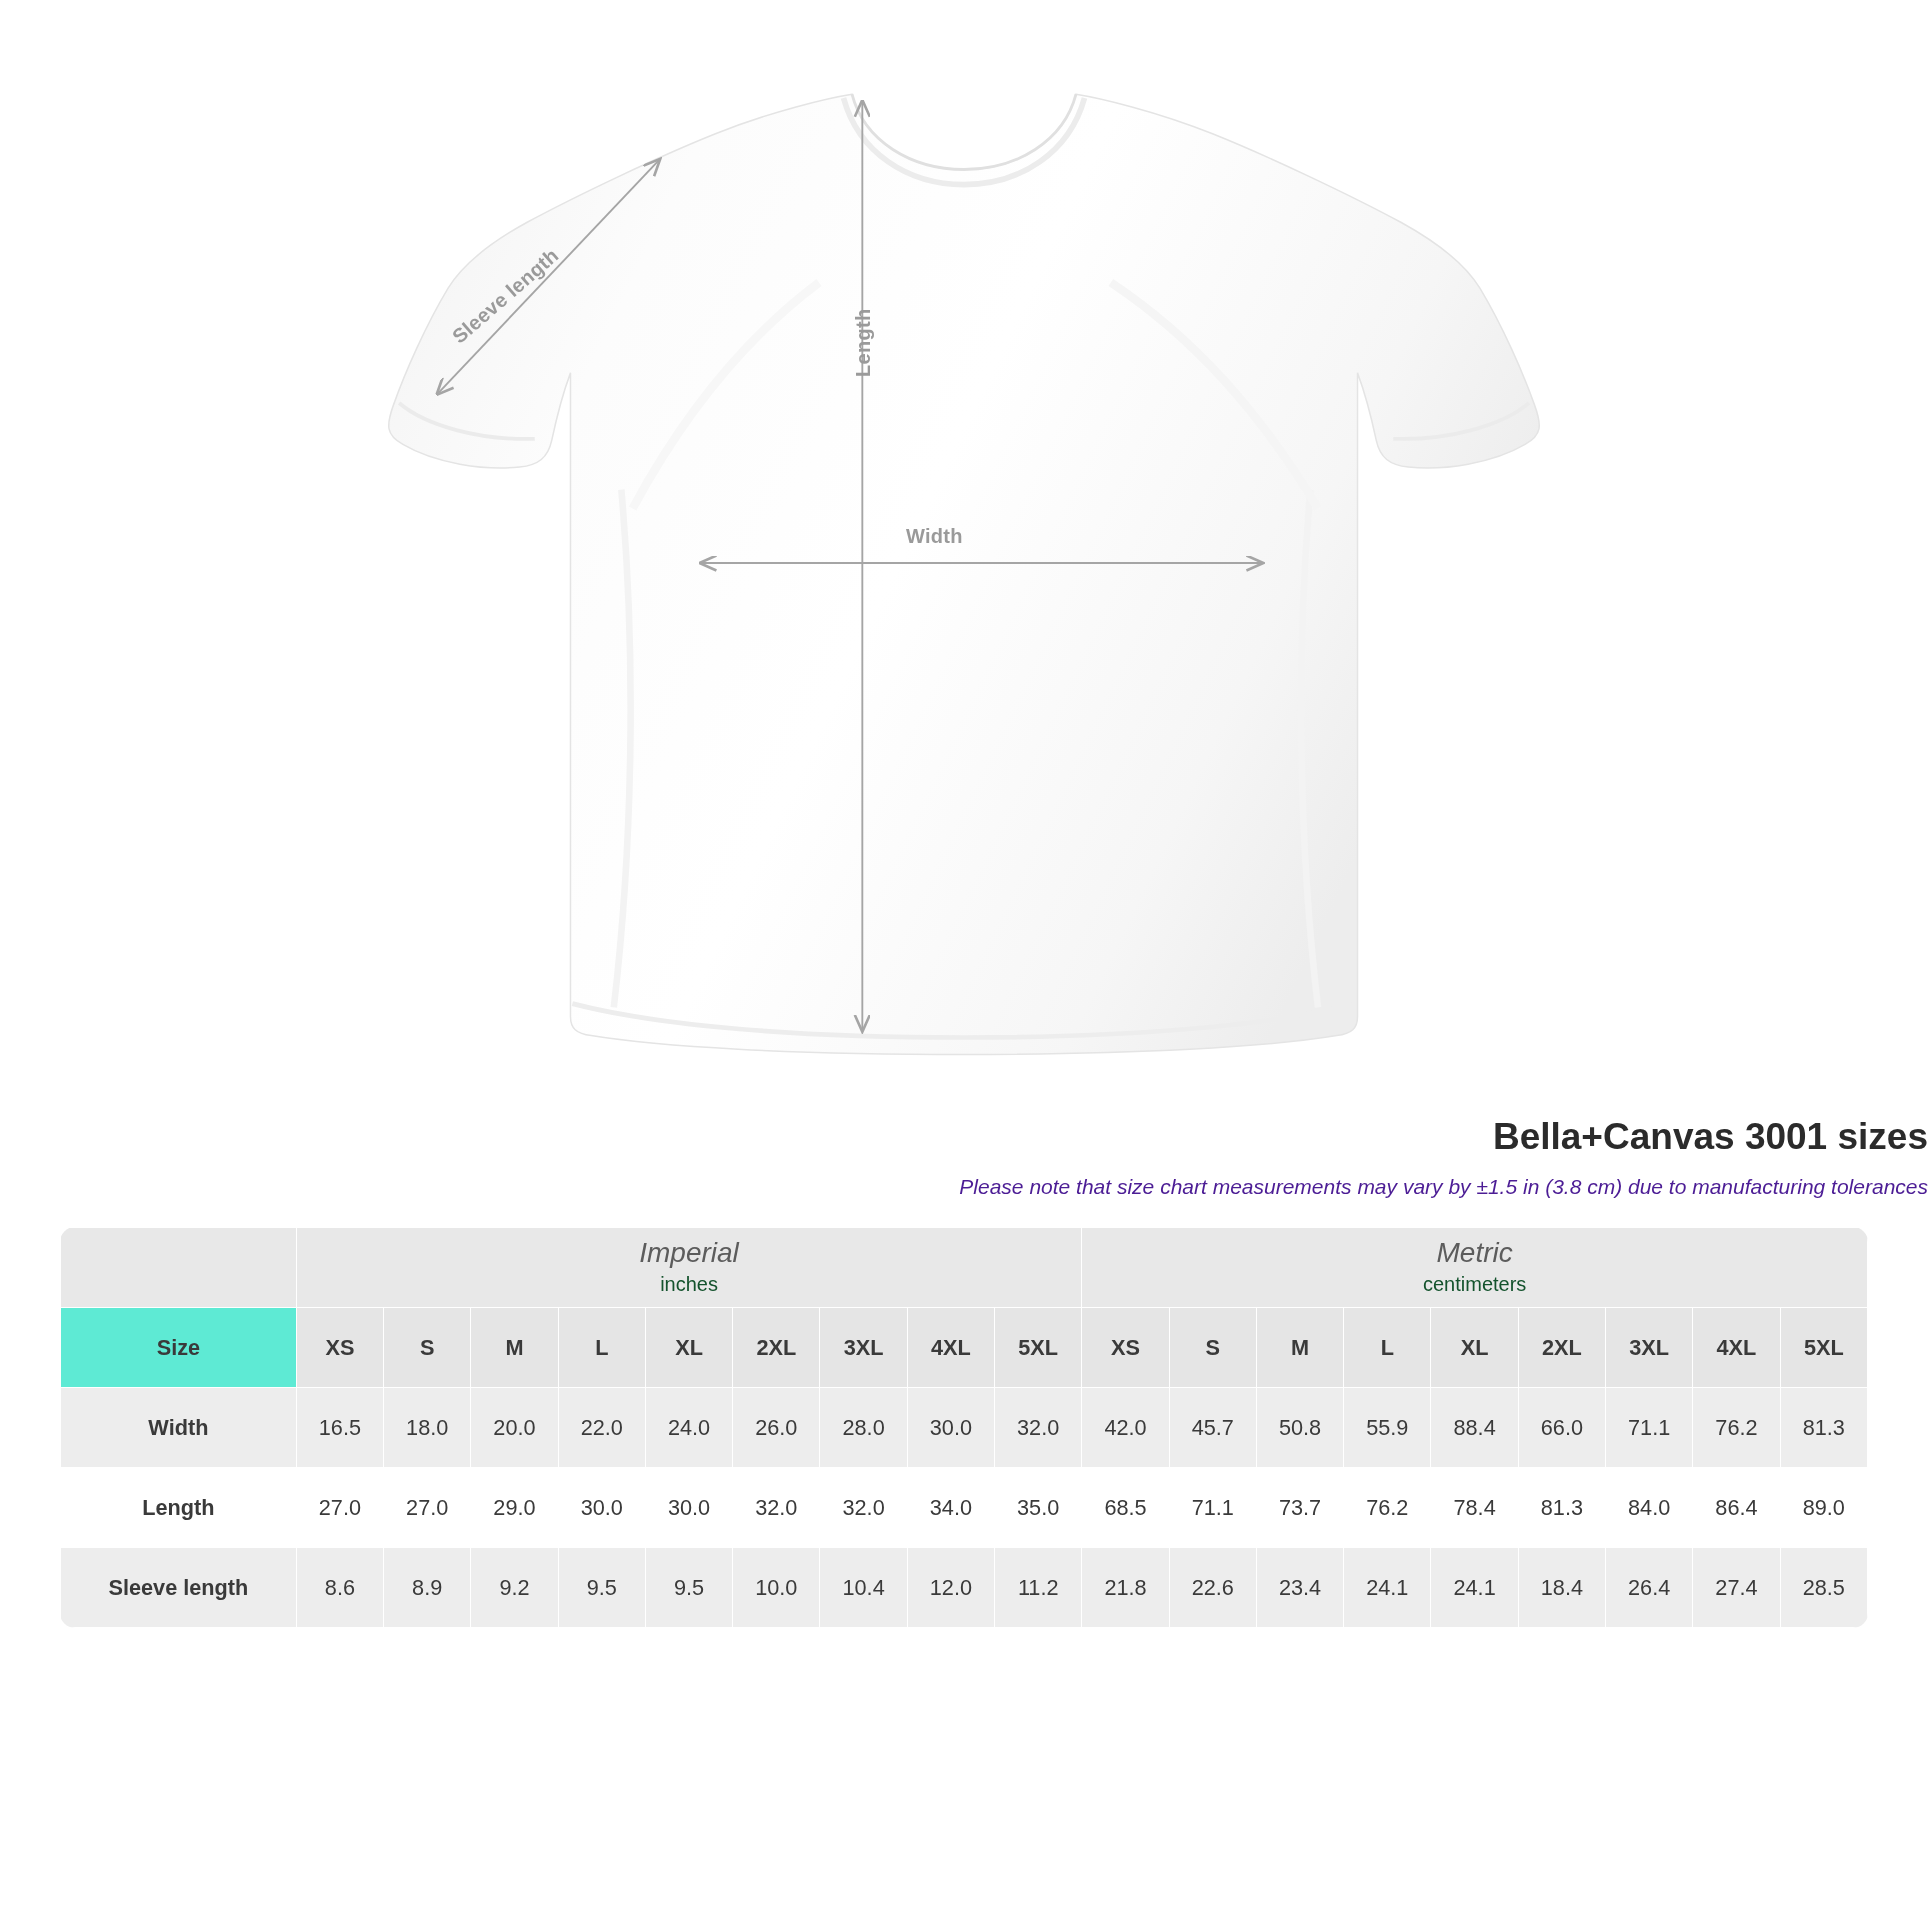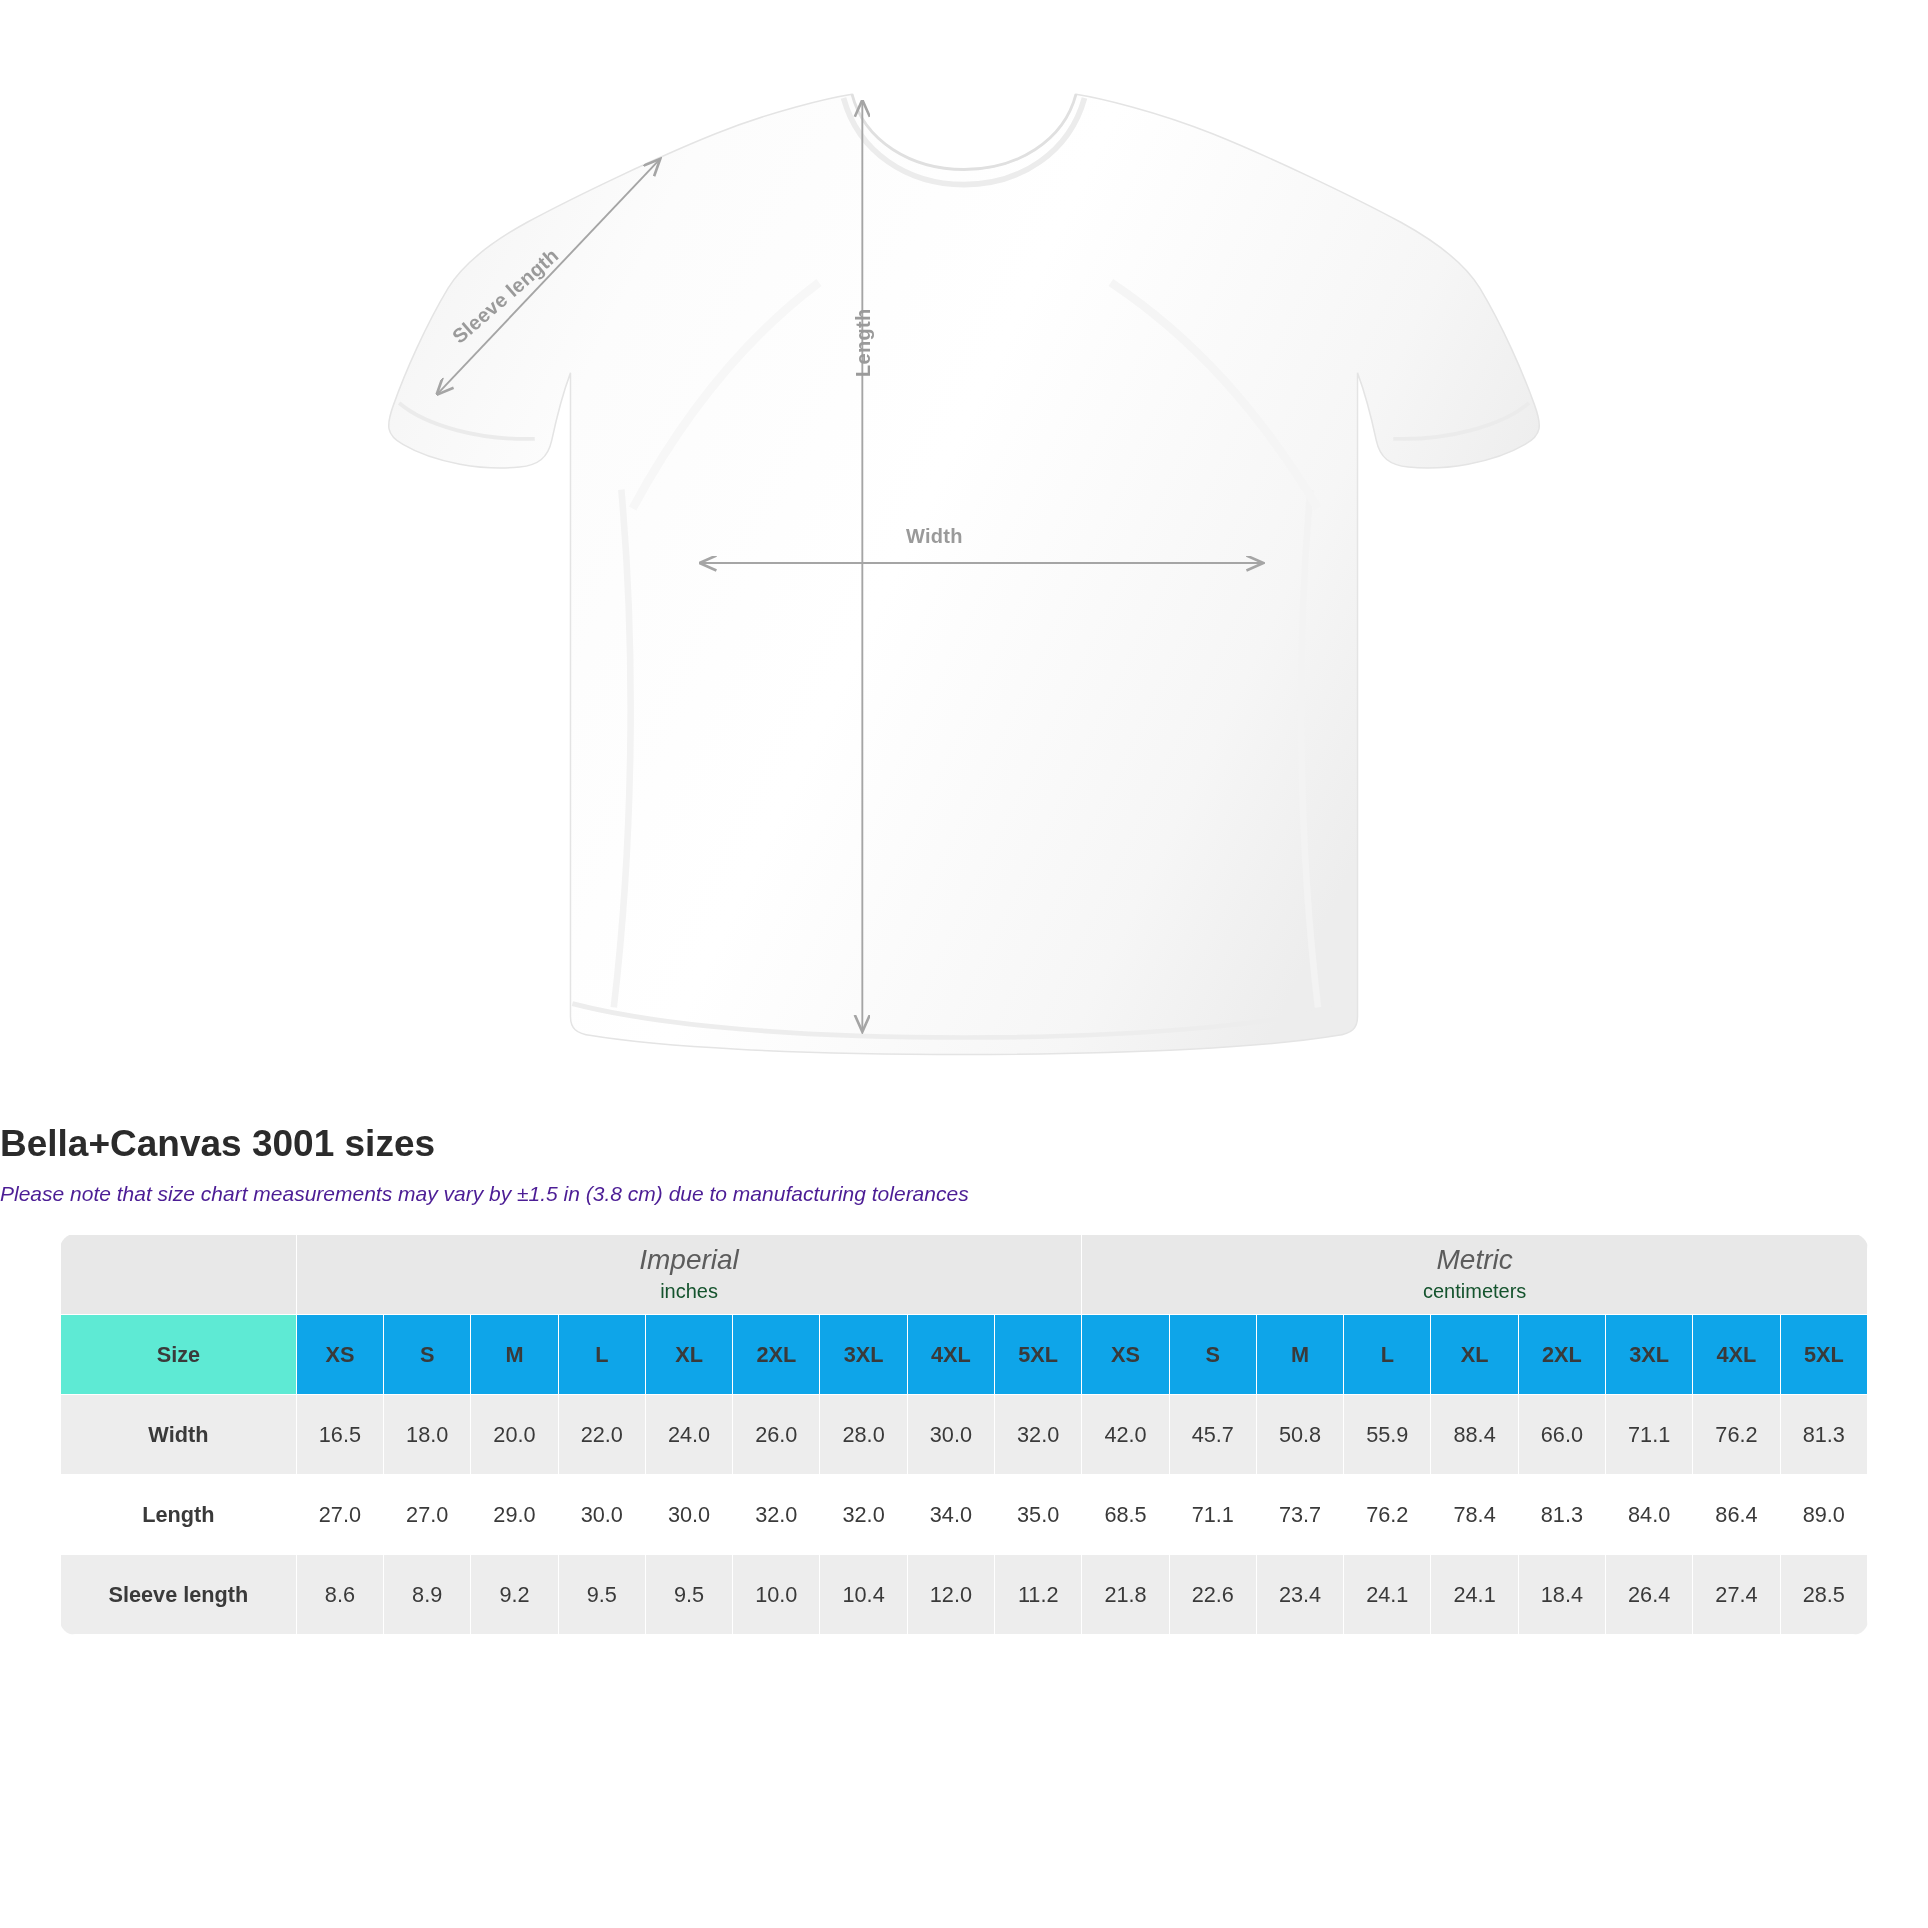--- a/index.html
+++ b/index.html
@@ -54,22 +54,22 @@
   }
   .dim-label.sleeve-label {
     left: 448px;
     top: 331px;
     transform: rotate(-41deg);
     transform-origin: left top;
   }
 
   
   .title-block {
-    text-align: left;
-    margin-top: 12px;
+    text-align: right;
+    margin-top: 5px;
   }
   .chart-title {
     font-size: 37px;
     font-weight: bold;
     color: #2b2b2b;
     margin: 0 0 17px 0;
   }
   .chart-note {
     font-size: 21px;
     font-style: italic;
@@ -110,21 +110,21 @@
   }
   .unit-head .unit-sub {
     font-size: 20px;
     color: #14532d;
     line-height: 1.45;
   }
   .corner-cell {
     background: #e8e8e8;
   }
   .head-row td {
-    background: #0ea5e9;
+    background: #e5e5e5;
     font-weight: bold;
     font-size: 22.6px;
     color: #4a4a4a;
     height: 89px;
   }
   .head-row td.rowlabel {
     background: #5eead4;
   }
   .row-shaded td {
     background: #ededed;

